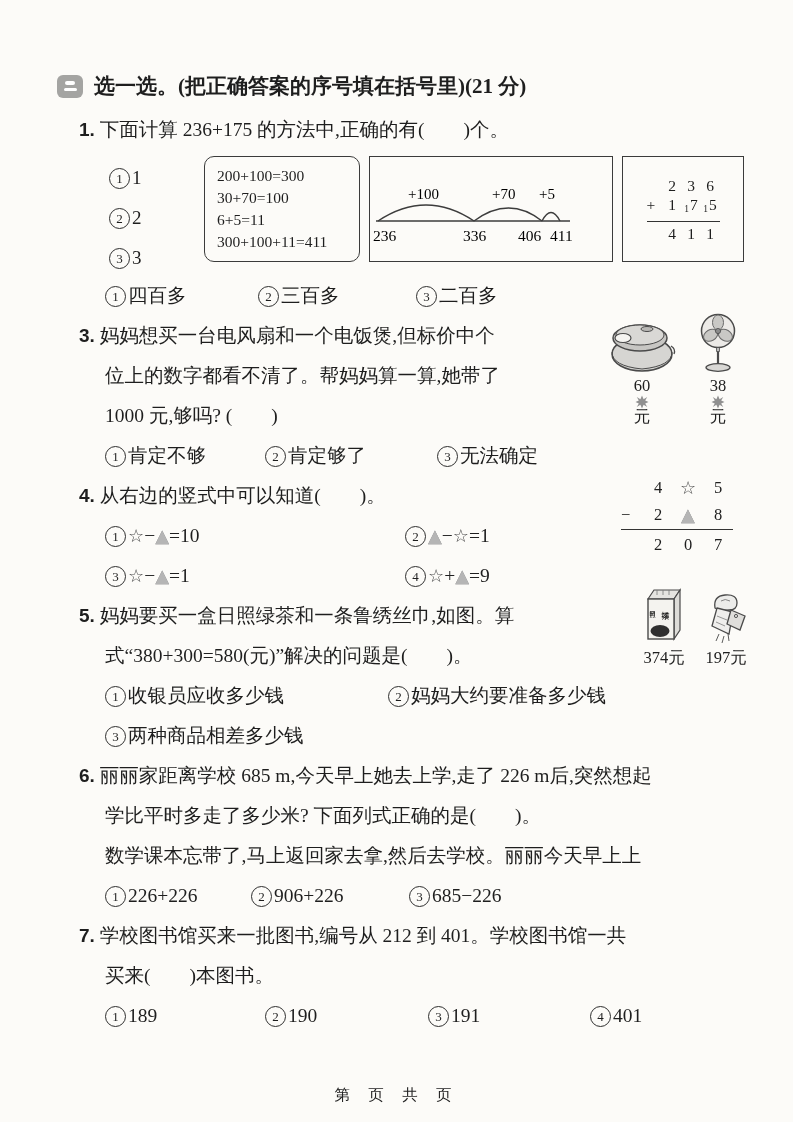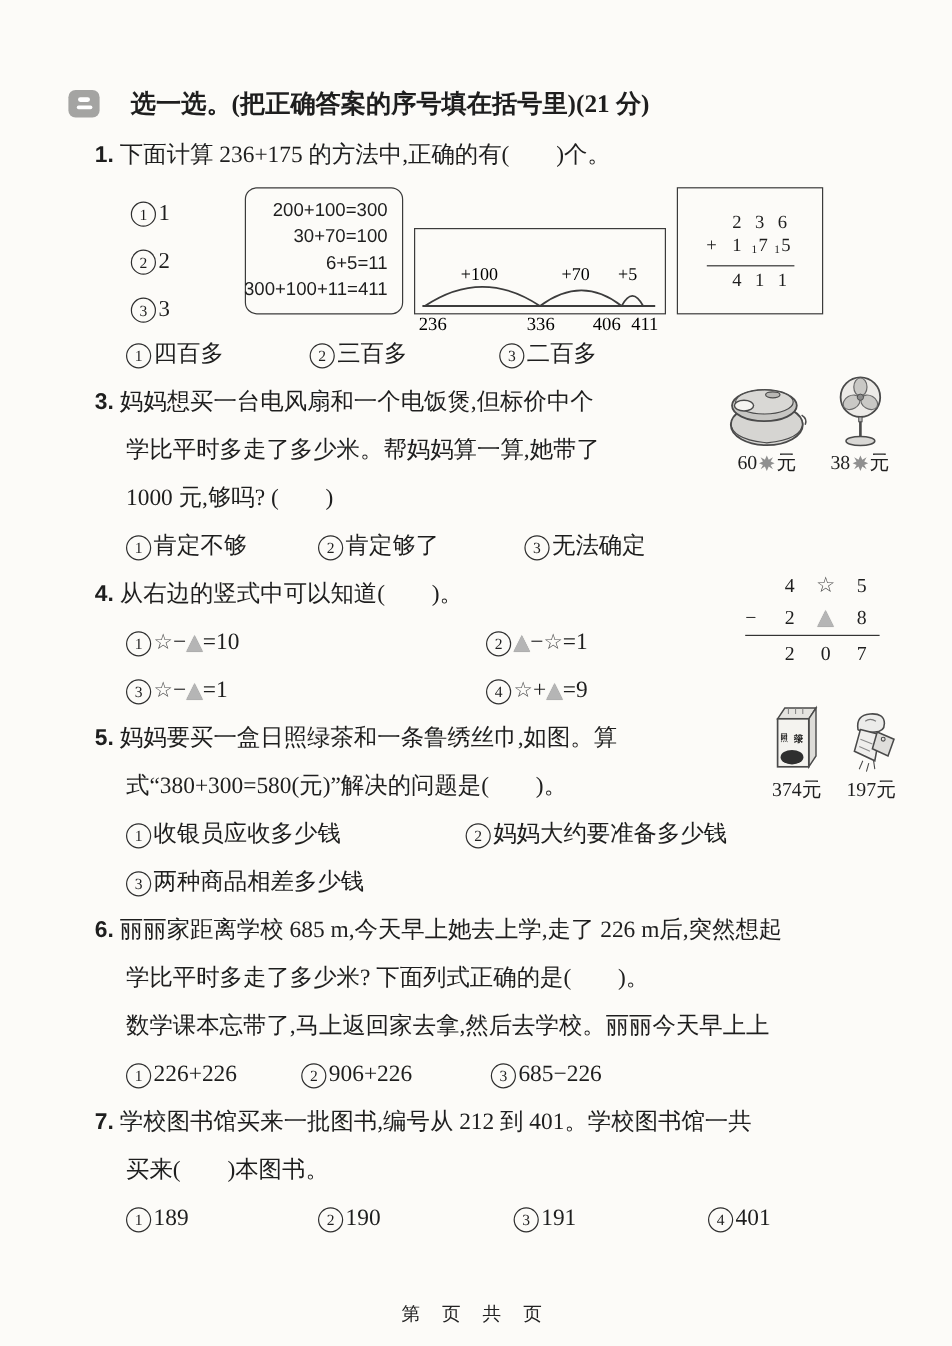--- a/index.html
+++ b/index.html
@@ -6,55 +6,55 @@
   body{
     width:793px;height:1122px;
     background:#fcfbf8;
     font-family:"Liberation Serif","DejaVu Serif",serif;
     color:#1e1e1e;
     overflow:hidden;
   }
   .page{position:relative;width:793px;height:1122px;box-sizing:border-box;
         padding:72px 46px 0 57px;}
   
-  .header{display:flex;align-items:center;gap:26px;margin-bottom:10px;
+  .header{display:flex;align-items:center;gap:11px;margin-bottom:10px;
           font-size:21px;font-weight:bold;white-space:nowrap;}
   .badge{width:26px;height:23px;background:#a4a4a2;border-radius:6px;
          display:flex;flex-direction:column;justify-content:center;align-items:center;gap:3px;flex:0 0 auto;}
   .badge .bar{height:3.6px;background:#fff;border-radius:2px;width:13px;}
   .badge .bar.short{width:10px;}
   
   .q{margin-left:22px;font-size:19.5px;line-height:40px;position:relative;white-space:nowrap;}
   .qnum{font-weight:bold;font-family:"Liberation Sans","DejaVu Sans",sans-serif;margin-right:5px;font-size:19px;}
   .cont{padding-left:26px;}
   .choices{padding-left:26px;display:flex;align-items:center;}
   .choice{display:inline-flex;align-items:center;}
   .circ{display:inline-flex;width:19px;height:19px;border:1.3px solid #2e2e2e;border-radius:50%;
         align-items:center;justify-content:center;font-size:13px;line-height:1;
         margin-right:2px;flex:0 0 auto;font-family:"Liberation Serif",serif;}
   
   .figrow{display:flex;gap:9px;margin:6px 0 14px 30px;height:106px;}
   .choicecol{width:86px;display:flex;flex-direction:column;justify-content:space-between;
              padding:2px 0 6px 0;font-size:19px;}
   .box{border:1.8px solid #3b3b3b;box-sizing:border-box;background:transparent;}
-  .box1{border-radius:10px;width:132px;padding:5px 12px;font-size:15.5px;line-height:22px;
-        display:flex;flex-direction:column;justify-content:center;font-family:Liberation Sans, sans-serif;align-items:flex-end;}
-  .box2{width:210px;margin-top:34px;}
+  .box1{border-radius:10px;width:156px;padding:5px 12px;font-size:15.5px;line-height:22px;
+        display:flex;flex-direction:column;justify-content:center;font-family:Liberation Serif, serif;}
+  .box2{width:244px;}
   .box3{width:122px;display:flex;align-items:center;justify-content:center;}
   
   .vadd{font-size:15.5px;line-height:19px;}
   .vrow{display:flex;justify-content:flex-end;align-items:baseline;}
   .vop{width:16px;text-align:left;}
   .vd{width:19px;text-align:center;}
   .vcar{font-size:9.5px;vertical-align:-2px;margin-right:1px;}
   .vline{border-top:1.5px solid #333;margin:2px 0 2px 0;}
   
   .figabs{position:absolute;top:0;right:0;display:flex;align-items:flex-end;gap:16px;line-height:1;}
   .product{display:flex;flex-direction:column;align-items:center;gap:4px;}
-  .price{font-size:16.5px;white-space:nowrap;display:inline-flex;align-items:center;line-height:1;}
+  .price{font-size:16.5px;white-space:nowrap;display:inline-flex;align-items:center;line-height:1;flex-direction:column;}
   .price svg{margin:0 1px;}
   
   .vsub{position:absolute;top:-2px;right:14px;font-size:16.5px;line-height:27px;}
   .vsub .vrow2{display:flex;justify-content:flex-end;align-items:center;}
   .vsub .vop2{width:22px;}
   .vsub .vc2{width:30px;text-align:center;}
   .vsub .vline2{border-top:1.5px solid #333;margin:1px 0;}
   .sym{font-family:"DejaVu Sans",sans-serif;font-size:18px;}
   .sym.tri{color:#b5b5b5;text-shadow:0 0 0.6px #777;}
   .sym.star{color:#4a4a4a;}
@@ -156,21 +156,21 @@
       </span>
       <span class="choice">
         <span class="circ">3</span>
         <span>二百多</span>
       </span>
     </div>
   </div>
 
   <div class="q">
     <div><span class="qnum">3.</span><span>妈妈想买一台电风扇和一个电饭煲,但标价中个</span></div>
-    <div class="cont">学比平时多走了多少米。帮妈妈算一算,她带了</div>
+    <div class="cont">位上的数字都看不清了。帮妈妈算一算,她带了</div>
     <div class="cont">1000 元,够吗? (　　)</div>
     <div class="choices">
       <span class="choice" style="width:160px">
         <span class="circ">1</span>
         <span>肯定不够</span>
       </span>
       <span class="choice" style="width:172px">
         <span class="circ">2</span>
         <span>肯定够了</span>
       </span>

